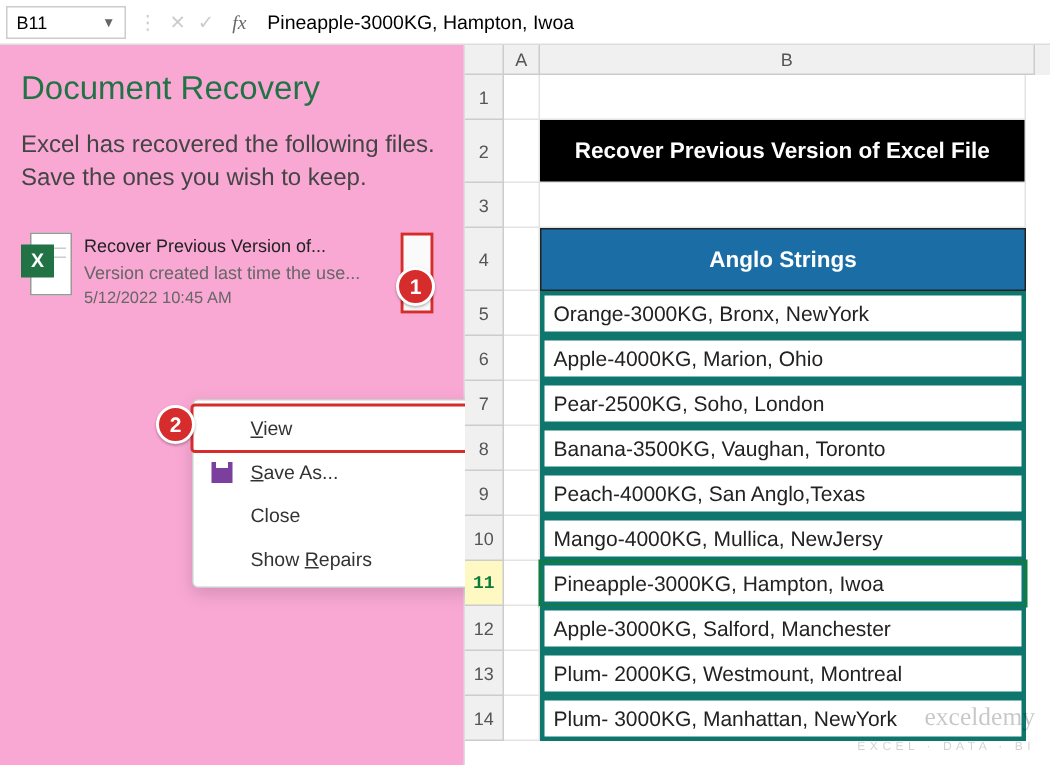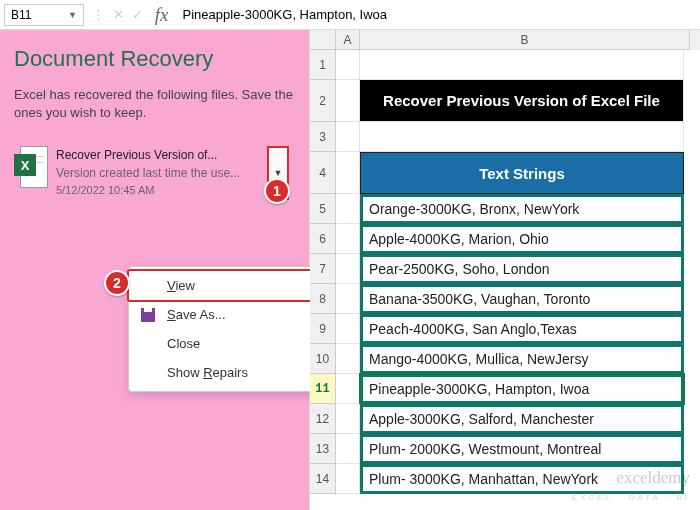--- a/index.html
+++ b/index.html
@@ -2,28 +2,28 @@
 <html><head>
 <meta charset="utf-8">
 <style>
   * { box-sizing: border-box; margin: 0; padding: 0; }
   body { font-family: "Segoe UI", Arial, sans-serif; font-size: 13px; background: #f9f9f9; width: 700px; height: 510px; overflow: hidden; position: relative; }
   
   .formula-bar { display: flex; align-items: center; background: #fff; border-bottom: 1px solid #ddd; height: 30px; }
   .name-box { width: 80px; border: 1px solid #ccc; padding: 3px 6px; margin: 2px 4px; font-size: 12px; display: flex; justify-content: space-between; align-items: center; }
   .name-box .caret { color: #666; font-size: 9px; }
   .fb-divider { color: #ccc; padding: 0 4px; }
-  .fx-label { font-style: italic; color: #666; padding: 0 8px; font-family: serif; font-size: 19px; }
+  .fx-label { font-style: italic; color: #666; padding: 0 8px; font-family: serif; font-size: 13px; }
   .formula-input { flex: 1; border: none; padding: 3px 6px; font-size: 13px; background: transparent; }
 
   .main { display: flex; height: calc(100% - 30px); }
 
   .recovery-panel { width: 310px; padding: 16px 14px; background: #f9a8d4; border-right: 1px solid #ddd; position: relative; }
   .recovery-title { color: #217346; font-size: 22px; font-weight: 400; margin-bottom: 14px; }
-  .recovery-desc { font-size: 13px; color: #444; line-height: 1.4; margin-bottom: 24px; }
+  .recovery-desc { font-size: 16px; color: #444; line-height: 1.4; margin-bottom: 24px; }
 
   .file-entry { display: flex; align-items: flex-start; gap: 8px; position: relative; }
   .file-icon { width: 34px; height: 42px; position: relative; flex-shrink: 0; }
   .file-icon .page { position: absolute; inset: 0 0 0 6px; background: #fff; border: 1px solid #999; }
   .file-icon .x { position: absolute; left: 0; top: 8px; width: 22px; height: 22px; background: #217346; color: #fff; font-weight: bold; font-size: 13px; display: flex; align-items: center; justify-content: center; }
   .file-icon .lines::before, .file-icon .lines::after { content: ""; position: absolute; right: 4px; height: 1px; background: #ccc; width: 14px; }
   .file-icon .lines::before { top: 10px; }
   .file-icon .lines::after { top: 16px; }
 
   .file-meta { font-size: 12px; line-height: 1.5; flex: 1; }
@@ -149,21 +149,21 @@
       <div class="row tall">
           <div class="cell cA"></div>
           <div class="cell cB title-cell">Recover Previous Version of Excel File</div>
         </div>
       <div class="row">
           <div class="cell cA"></div>
           <div class="cell cB"></div>
         </div>
       <div class="row tall">
           <div class="cell cA"></div>
-          <div class="cell cB header-cell">Text Strings</div>
+          <div class="cell cB header-cell">Anglo Strings</div>
         </div>
       <div class="row">
           <div class="cell cA"></div>
           <div class="cell cB data-cell">Orange-3000KG, Bronx, NewYork</div>
         </div>
       <div class="row">
           <div class="cell cA"></div>
           <div class="cell cB data-cell">Apple-4000KG, Marion, Ohio</div>
         </div>
       <div class="row">

